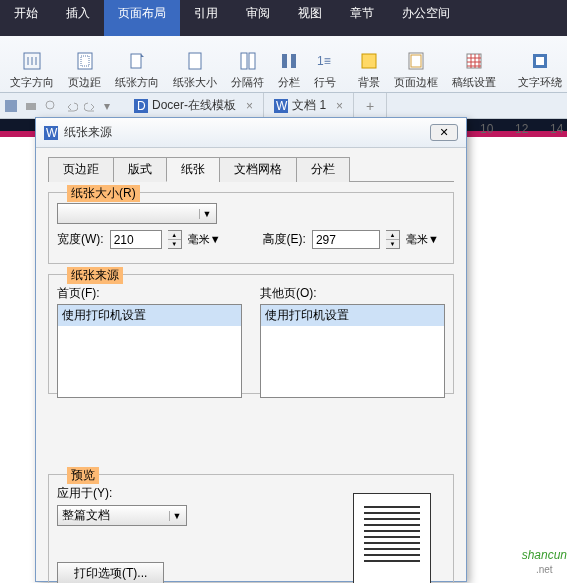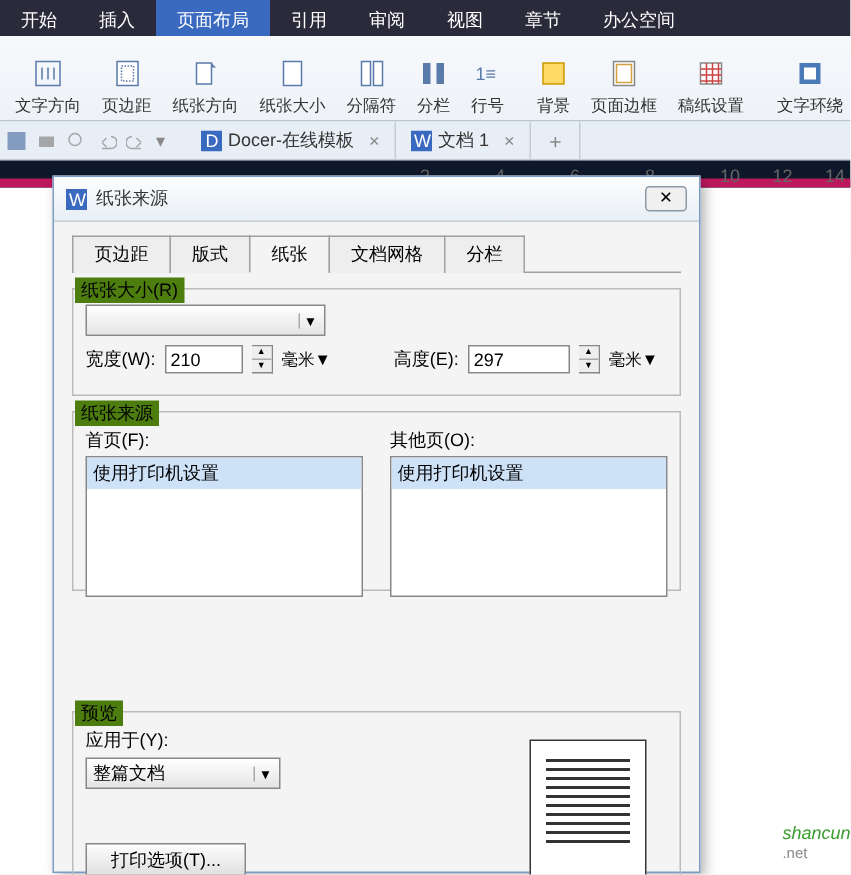--- a/index.html
+++ b/index.html
@@ -1,17 +1,17 @@
 <!DOCTYPE html>
 <html><head>
 <meta charset="utf-8">
 <style>
 *{box-sizing:border-box;margin:0;padding:0;font-family:"Microsoft YaHei",SimSun,Arial,sans-serif;font-size:12px}
 body{background:#fff;width:567px;height:583px;overflow:hidden;position:relative}
-.titbar{height:24px;background:#2a2a3a;display:flex;color:#fff;font-size:11px}
+.titbar{height:36px;background:#2a2a3a;display:flex;color:#fff;font-size:11px}
 .titbar span{padding:5px 14px}
 .titbar .active{background:#3a6ac0}
 .ribbon{height:57px;background:linear-gradient(#f7f9fc,#eef2f7);border-bottom:1px solid #b8c4d0;display:flex;padding:2px 4px;gap:2px}
 .rgrp{display:flex;flex-direction:column;align-items:center;justify-content:flex-end;padding:0 6px;color:#333;font-size:11px}
 .rgrp .ic{width:22px;height:22px;margin-bottom:3px;display:flex;align-items:center;justify-content:center}
 .rgrp .lbl{font-size:11px;white-space:nowrap}
 .sep{width:1px;background:#c8d0d8;margin:4px 3px;height:48px}
 .qat{height:26px;background:#e8eef5;border-bottom:1px solid #c4ccd4;display:flex;align-items:center;padding:0 4px;gap:6px}
 .qic{width:14px;height:14px;opacity:.7}
 .tabs{display:flex;margin-left:8px;height:26px}
@@ -22,37 +22,37 @@
 .ruler span{position:absolute;top:3px}
 .dialog{position:absolute;left:35px;top:117px;width:432px;height:465px;background:#f4f4f4;border:1px solid #7a9cc6;box-shadow:3px 3px 8px rgba(0,0,0,.3)}
 .dlg-tit{height:30px;background:linear-gradient(#fdfdfd,#e8eef5);border-bottom:1px solid #c4ccd4;display:flex;align-items:center;padding:0 8px;justify-content:space-between}
 .dlg-tit .l{display:flex;align-items:center;gap:6px;font-size:12px;color:#333}
 .dlg-close{width:28px;height:17px;border:1px solid #8a98a8;border-radius:3px;text-align:center;line-height:14px;font-size:11px;background:#f0f0f0}
 .dlg-body{padding:8px 12px}
 .dtabs{display:flex;border-bottom:1px solid #a0a0a0;margin-bottom:10px}
 .dtab{padding:3px 14px;border:1px solid #a0a0a0;border-bottom:none;background:#eee;margin-right:-1px;font-size:12px;position:relative;top:1px}
 .dtab.act{background:#f4f4f4;border-bottom:1px solid #f4f4f4}
 .gbox{border:1px solid #bbb;padding:10px 8px 8px;margin-bottom:10px;position:relative}
-.gtit{position:absolute;top:-8px;left:1px;background:#4d7c0f;padding:0 4px;font-size:12px}
+.gtit{position:absolute;top:-8px;left:18px;background:#fdba74;padding:0 4px;font-size:12px}
 .row{display:flex;align-items:center;gap:6px;margin-bottom:6px}
 .combo{height:21px;border:1px solid #888;background:linear-gradient(#fff,#e4e4e4);display:flex;align-items:center;justify-content:flex-end;padding-right:2px}
 .combo .arr{width:15px;text-align:center;border-left:1px solid #aaa;font-size:9px}
 input[type=text]{height:19px;border:1px solid #888;padding:0 3px;background:#fff}
 .spin{display:inline-flex;flex-direction:column;border:1px solid #888;border-left:none;width:14px;height:19px}
 .spin span{flex:1;font-size:6px;text-align:center;line-height:8px;border-bottom:1px solid #aaa;background:#eee}
 .spin span:last-child{border:none}
 .cols{display:flex;gap:18px}
 .col{flex:1}
 .listbox{height:94px;border:1px solid #888;background:#fff;overflow:hidden}
 .listbox .sel{background:#cde1f7;padding:2px 4px}
 .btn{height:22px;border:1px solid #888;background:linear-gradient(#fdfdfd,#e0e0e0);padding:0 16px;font-size:12px}
 .preview{position:absolute;right:22px;bottom:12px;width:78px;height:96px;border:1px solid #333;background:#fff;padding:12px 10px}
 .preview div{height:2px;background:#333;margin-bottom:4px}
 .watermark{position:absolute;right:0;bottom:8px;font-size:18px;font-weight:normal;color:#3a9d2e;font-style:italic}
-.watermark .net{font-size:10px;color:#888;display:block;text-align:left;font-style:normal}
+.watermark .net{font-size:10px;color:#888;display:block;text-align:center;font-style:normal}
 svg{display:block}
 </style>
 </head>
 <body>
 
 <div class="titbar">
   <span>开始</span>
   <span>插入</span>
   <span class="active">页面布局</span>
   <span>引用</span>

